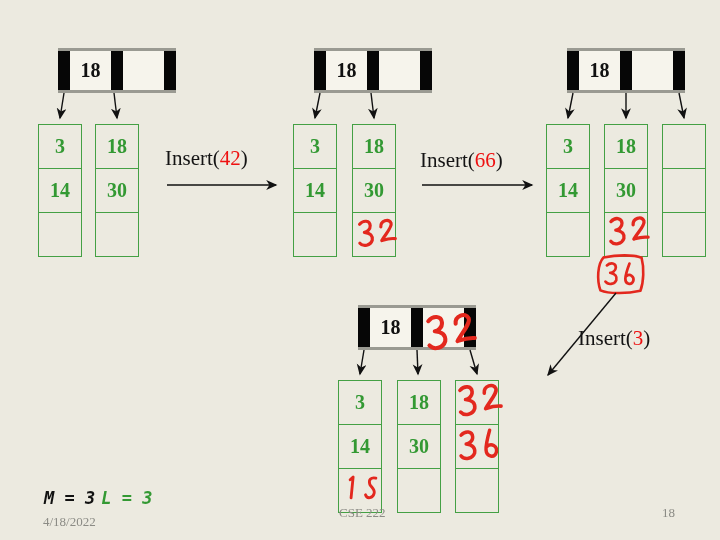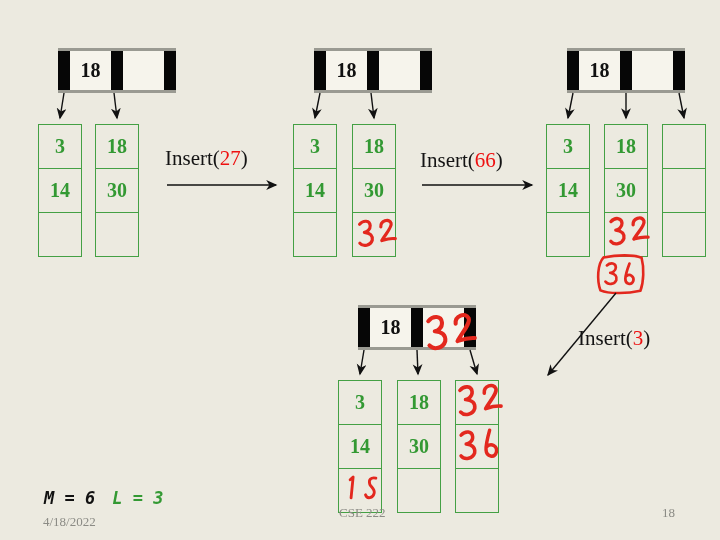--- a/index.html
+++ b/index.html
@@ -28,21 +28,21 @@
   .insert-label .red{color:var(--redtext);}
   
   .hand{position:absolute;display:flex;align-items:flex-end;justify-content:center;}
   .hand svg{height:100%;}
   .hand path{stroke:var(--handred);stroke-width:3;fill:none;
              stroke-linecap:round;stroke-linejoin:round;}
   .handbox path.box{stroke-width:2.6;}
   
   .ml{position:absolute;font-family:"DejaVu Sans Mono",monospace;
       font-weight:bold;font-style:italic;font-size:17px;color:#111;white-space:pre;}
-  .ml .l{color:var(--green);margin-left:17px;}
+  .ml .l{color:var(--green);margin-left:6px;}
   .foot{position:absolute;font-size:13px;color:var(--gray);}
   svg.overlay{position:absolute;left:0;top:0;pointer-events:none;}
 </style>
 </head>
 <body>
 
 <div class="bnode" style="left:58px;top:48px">
   <span class="bar"></span>
   <span class="ncell">18</span>
   <span class="bar"></span>
@@ -117,21 +117,21 @@
   <div class="lcell">18</div>
   <div class="lcell">30</div>
   <div class="lcell"></div>
 </div>
 <div class="leaf" style="left:455px;top:380px">
   <div class="lcell"></div>
   <div class="lcell"></div>
   <div class="lcell"></div>
 </div>
 
-<div class="insert-label" style="left:165px;top:146px"><span>Insert(</span><span class="red">27</span><span>)</span></div>
+<div class="insert-label" style="left:165px;top:146px"><span>Insert(</span><span class="red">42</span><span>)</span></div>
 <div class="insert-label" style="left:420px;top:148px"><span>Insert(</span><span class="red">66</span><span>)</span></div>
 <div class="insert-label" style="left:578px;top:326px"><span>Insert(</span><span class="red">3</span><span>)</span></div>
 
 <div class="hand" style="left:356px;top:216px;width:42px;height:33px;transform:rotate(-4deg)">
     <svg viewBox="0 0 20 28" preserveAspectRatio="xMidYMid meet">
       <path d="M4,5 C8,1 14,2 14,7 C14,11 10,13 8,13 C13,14 16,16 15,21 C13,26 6,27 3,23"></path>
     </svg>
     <svg viewBox="0 0 20 28" preserveAspectRatio="xMidYMid meet">
       <path d="M4,9 C4,3 12,1 14,6 C15,10 8,16 4,22 C8,21 11,20 17,21"></path>
     </svg>
@@ -210,17 +210,17 @@
     <line x1="417" y1="350" x2="418" y2="374" marker-end="url(#ah)"></line>
     <line x1="470" y1="350" x2="477" y2="374" marker-end="url(#ah)"></line>
   </g>
   <g stroke="#111" stroke-width="1.4">
     <line x1="167" y1="185" x2="276" y2="185" marker-end="url(#ah)"></line>
     <line x1="422" y1="185" x2="532" y2="185" marker-end="url(#ah)"></line>
     <line x1="616" y1="293" x2="548" y2="375" marker-end="url(#ah)"></line>
   </g>
 </svg>
 
-<div class="ml" style="left:44px;top:488px"><span class="m">M = 6</span><span class="l">L = 3</span></div>
+<div class="ml" style="left:44px;top:488px"><span class="m">M = 3</span><span class="l">L = 3</span></div>
 
 <div class="foot" style="left:43px;top:514px">4/18/2022</div>
 <div class="foot" style="left:339px;top:505px">CSE 222</div>
 <div class="foot" style="left:662px;top:505px">18</div>
 
 </body></html>

